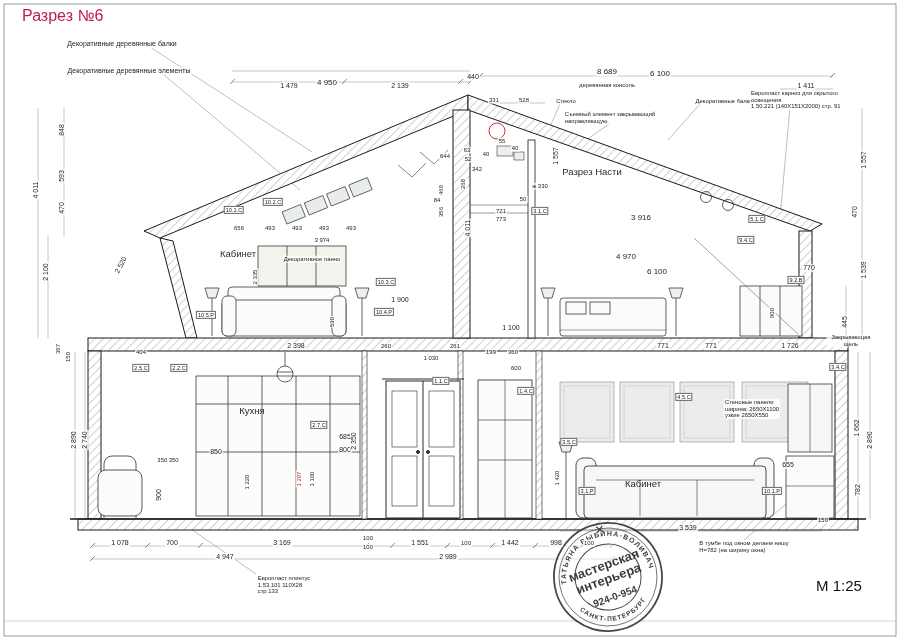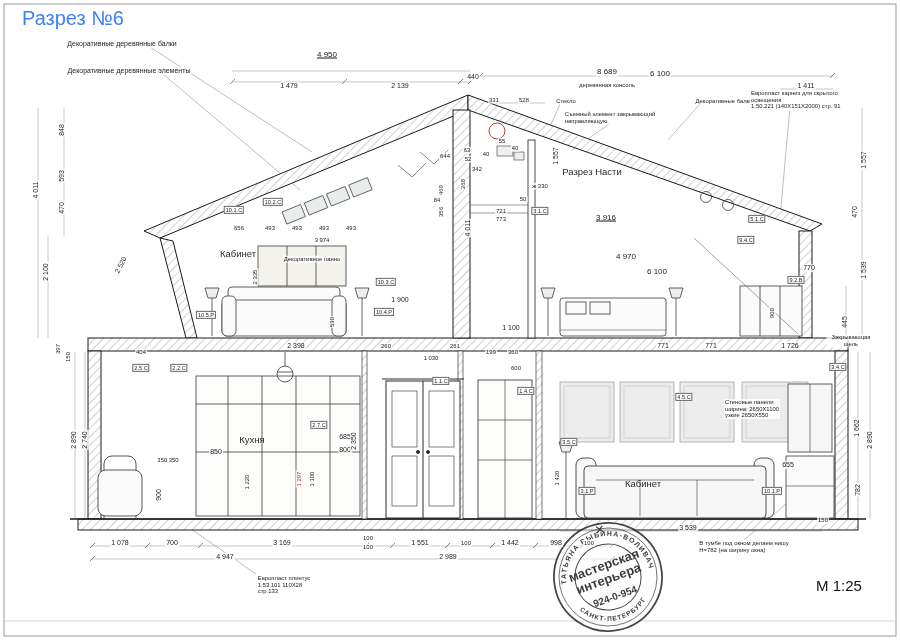--- a/index.html
+++ b/index.html
@@ -9,21 +9,21 @@
   svg{position:absolute;left:0;top:0;}
   #labels-layer{position:absolute;inset:0;pointer-events:none;}
   .lbl{position:absolute;font-size:8px;color:#1c1c1c;line-height:1.12;white-space:pre-line;
        text-align:center;background:rgba(255,255,255,.78);padding:0 1px;transform-origin:center;}
   .sm{font-size:7px;}
   .xs{font-size:5.9px;}
   .room{font-size:9.5px;background:transparent;color:#2a2a2a;}
   .tag{font-size:5.6px;border:1px solid #666;background:#fff;padding:0 1px;}
   .red{color:#c0241c;}
   .note{text-align:left;background:rgba(255,255,255,.85);}
-  .title{position:absolute;left:22px;top:7px;font-size:20px;color:#3b82f6;}
+  .title{position:absolute;left:22px;top:7px;font-size:16px;color:#be185d;}
   .scale{position:absolute;left:816px;top:577px;font-size:15px;color:#111;}
 </style>
 </head>
 <body>
 
 <div id="sheet">
 
   <svg width="900" height="640" viewBox="0 0 900 640">
     <defs>
       <pattern id="hatch" patternUnits="userSpaceOnUse" width="6" height="6" patternTransform="rotate(45)">
@@ -249,21 +249,21 @@
       </g>
       <text y="-44" font-size="12" text-anchor="middle" fill="#1f1f1f">✕</text>
     </g>
   </svg>
 
   <div class="title">Разрез №6</div>
   <div class="scale">М 1:25</div>
   <div id="labels-layer">
       <div class="lbl sm note" style="left: 122px; top: 44px; transform: translate(-50%, -50%);">Декоративные деревянные балки</div>
       <div class="lbl sm note" style="left: 129px; top: 71px; transform: translate(-50%, -50%);">Декоративные деревянные элементы</div>
-      <div class="lbl" style="left: 327px; top: 55px; transform: translate(-50%, -50%); text-decoration: underline;">4 950</div>
+      <div class="lbl" style="left: 327px; top: 83px; transform: translate(-50%, -50%);">4 950</div>
       <div class="lbl sm" style="left: 289px; top: 86px; transform: translate(-50%, -50%);">1 479</div>
       <div class="lbl sm" style="left: 400px; top: 86px; transform: translate(-50%, -50%);">2 139</div>
       <div class="lbl sm" style="left: 473px; top: 77px; transform: translate(-50%, -50%);">440</div>
       <div class="lbl xs" style="left: 494px; top: 100px; transform: translate(-50%, -50%);">331</div>
       <div class="lbl xs" style="left: 524px; top: 100px; transform: translate(-50%, -50%);">528</div>
       <div class="lbl xs" style="left: 566px; top: 101px; transform: translate(-50%, -50%);">Стекло</div>
       <div class="lbl" style="left: 607px; top: 72px; transform: translate(-50%, -50%);">8 689</div>
       <div class="lbl xs" style="left: 607px; top: 85px; transform: translate(-50%, -50%);">деревянная консоль</div>
       <div class="lbl" style="left: 660px; top: 74px; transform: translate(-50%, -50%);">6 100</div>
       <div class="lbl sm" style="left: 806px; top: 86px; transform: translate(-50%, -50%);">1 411</div>
@@ -302,21 +302,21 @@
       <div class="lbl xs" style="left: 441px; top: 190px; transform: translate(-50%, -50%) rotate(-90deg);">469</div>
       <div class="lbl xs" style="left: 437px; top: 200px; transform: translate(-50%, -50%);">84</div>
       <div class="lbl xs" style="left: 441px; top: 212px; transform: translate(-50%, -50%) rotate(-90deg);">356</div>
       <div class="lbl sm" style="left: 468px; top: 228px; transform: translate(-50%, -50%) rotate(-90deg);">4 011</div>
       <div class="lbl sm" style="left: 556px; top: 156px; transform: translate(-50%, -50%) rotate(-90deg);">1 557</div>
       <div class="lbl xs" style="left: 540px; top: 186px; transform: translate(-50%, -50%);">ж 330</div>
       <div class="lbl xs" style="left: 523px; top: 199px; transform: translate(-50%, -50%);">50</div>
       <div class="lbl xs" style="left: 501px; top: 211px; transform: translate(-50%, -50%);">721</div>
       <div class="lbl xs" style="left: 501px; top: 219px; transform: translate(-50%, -50%);">773</div>
       <div class="lbl room" style="left: 592px; top: 172px; transform: translate(-50%, -50%);">Разрез Насти</div>
-      <div class="lbl" style="left: 606px; top: 218px; transform: translate(-50%, -50%); text-decoration: underline;">3 916</div>
+      <div class="lbl" style="left: 641px; top: 218px; transform: translate(-50%, -50%);">3 916</div>
       <div class="lbl tag" style="left: 540px; top: 211px; transform: translate(-50%, -50%);">3.1.С</div>
       <div class="lbl tag" style="left: 757px; top: 219px; transform: translate(-50%, -50%);">5.1.С</div>
       <div class="lbl tag" style="left: 746px; top: 240px; transform: translate(-50%, -50%);">9.4.С</div>
       <div class="lbl tag" style="left: 796px; top: 280px; transform: translate(-50%, -50%);">9.2.В</div>
       <div class="lbl" style="left: 626px; top: 257px; transform: translate(-50%, -50%);">4 970</div>
       <div class="lbl" style="left: 657px; top: 272px; transform: translate(-50%, -50%);">6 100</div>
       <div class="lbl sm" style="left: 809px; top: 268px; transform: translate(-50%, -50%);">770</div>
       <div class="lbl xs" style="left: 772px; top: 313px; transform: translate(-50%, -50%) rotate(-90deg);">900</div>
       <div class="lbl sm" style="left: 511px; top: 328px; transform: translate(-50%, -50%);">1 100</div>
       <div class="lbl room" style="left: 238px; top: 254px; transform: translate(-50%, -50%);">Кабинет</div>
@@ -344,21 +344,21 @@
       <div class="lbl xs" style="left: 513px; top: 352px; transform: translate(-50%, -50%);">360</div>
       <div class="lbl xs" style="left: 516px; top: 368px; transform: translate(-50%, -50%);">600</div>
       <div class="lbl sm" style="left: 663px; top: 346px; transform: translate(-50%, -50%);">771</div>
       <div class="lbl sm" style="left: 711px; top: 346px; transform: translate(-50%, -50%);">771</div>
       <div class="lbl sm" style="left: 790px; top: 346px; transform: translate(-50%, -50%);">1 726</div>
       <div class="lbl tag" style="left: 141px; top: 368px; transform: translate(-50%, -50%);">2.5.С</div>
       <div class="lbl tag" style="left: 179px; top: 368px; transform: translate(-50%, -50%);">2.2.С</div>
       <div class="lbl tag" style="left: 319px; top: 425px; transform: translate(-50%, -50%);">2.7.С</div>
       <div class="lbl tag" style="left: 441px; top: 381px; transform: translate(-50%, -50%);">1.1.С</div>
       <div class="lbl tag" style="left: 526px; top: 391px; transform: translate(-50%, -50%);">1.4.С</div>
-      <div class="lbl room" style="left: 252px; top: 411px; transform: translate(-50%, -50%); margin-top: 29px;">Кухня</div>
+      <div class="lbl room" style="left: 252px; top: 411px; transform: translate(-50%, -50%);">Кухня</div>
       <div class="lbl sm" style="left: 216px; top: 452px; transform: translate(-50%, -50%);">850</div>
       <div class="lbl sm" style="left: 345px; top: 437px; transform: translate(-50%, -50%);">685</div>
       <div class="lbl sm" style="left: 345px; top: 450px; transform: translate(-50%, -50%);">800</div>
       <div class="lbl xs" style="left: 168px; top: 460px; transform: translate(-50%, -50%);">350  350</div>
       <div class="lbl sm" style="left: 159px; top: 495px; transform: translate(-50%, -50%) rotate(-90deg);">900</div>
       <div class="lbl xs" style="left: 247px; top: 482px; transform: translate(-50%, -50%) rotate(-90deg);">1 220</div>
       <div class="lbl xs red" style="left: 299px; top: 479px; transform: translate(-50%, -50%) rotate(-90deg);">1 297</div>
       <div class="lbl xs" style="left: 312px; top: 479px; transform: translate(-50%, -50%) rotate(-90deg);">1 100</div>
       <div class="lbl sm" style="left: 354px; top: 441px; transform: translate(-50%, -50%) rotate(-90deg);">2 350</div>
       <div class="lbl xs" style="left: 557px; top: 478px; transform: translate(-50%, -50%) rotate(-90deg);">1 420</div>

